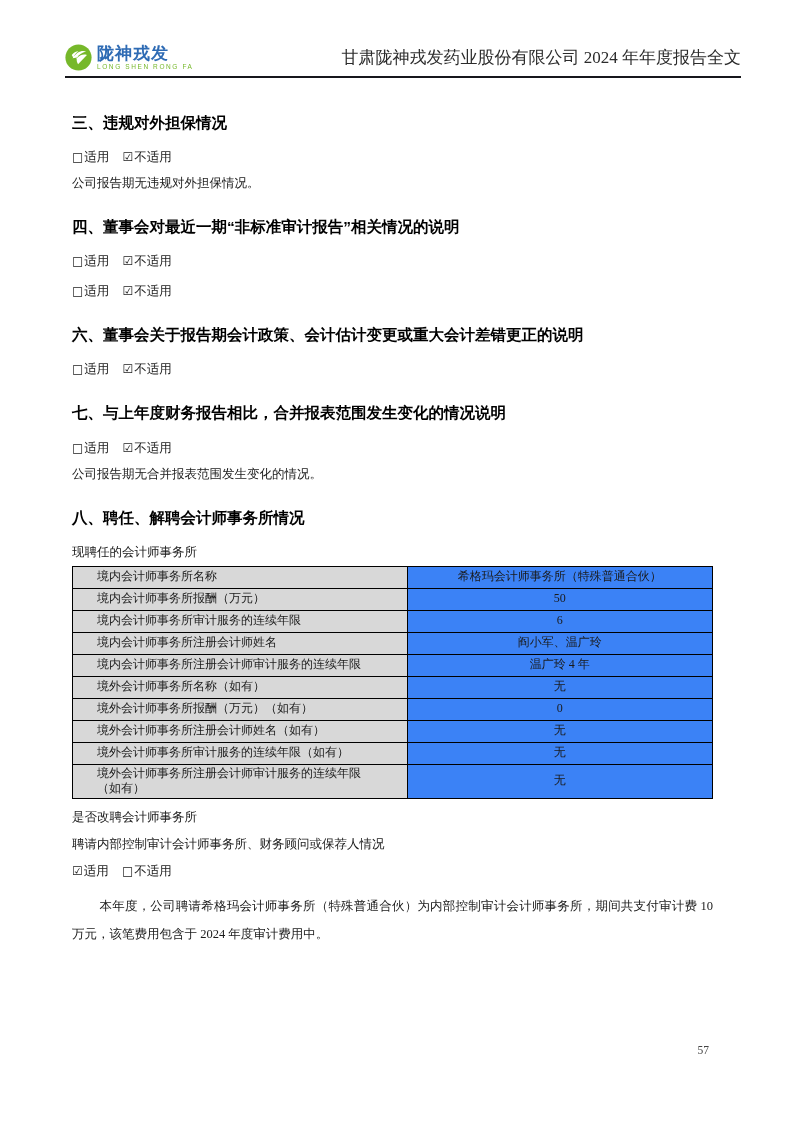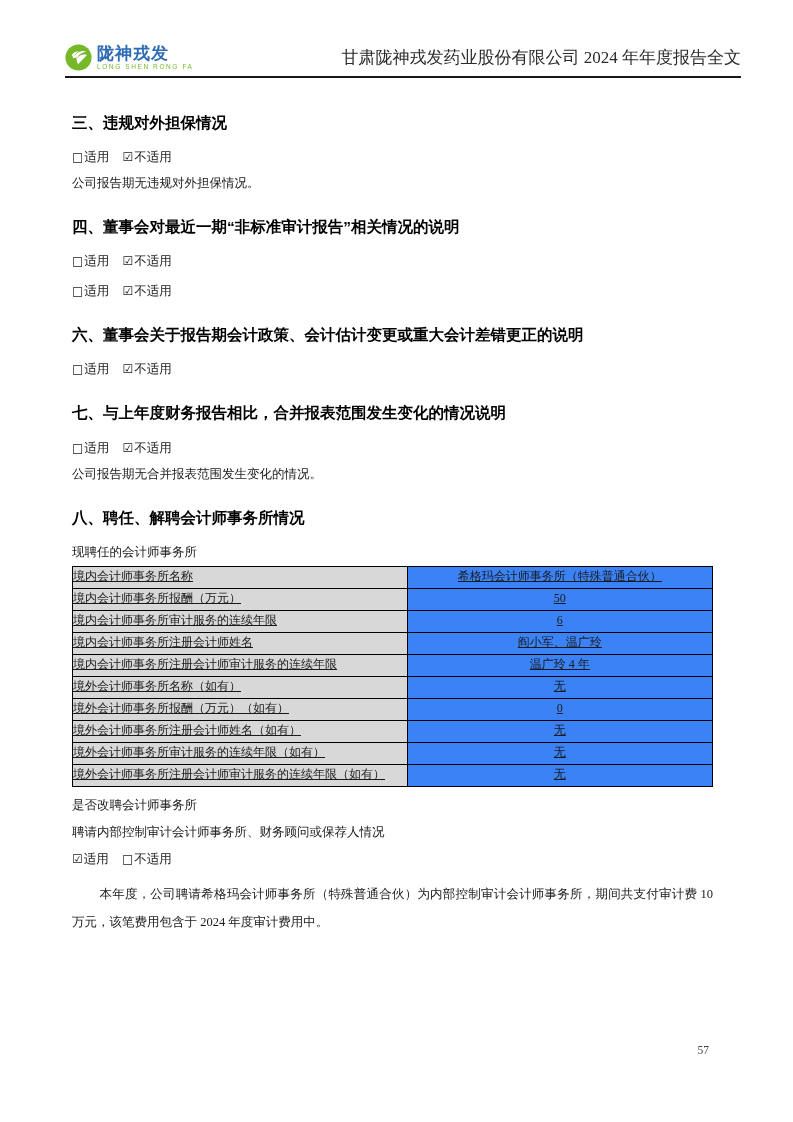--- a/index.html
+++ b/index.html
@@ -69,23 +69,22 @@
   .tbl-caption { font-size: 12.5px; margin-top: 13px; }
   table.acct {
     width: 100%;
     border-collapse: collapse;
     margin-top: 5px;
     font-size: 12px;
   }
   table.acct td {
     border: 1px solid #000000;
     height: 22px;
-    padding: 1px 0;
+    padding: 1px 24px;
     line-height: 1.3;
-    text-decoration: underline;
   }
   td.lbl { background: #d8d8d8; width: 52.3%; text-align: left; }
   td.val { background: #3b82f6; text-align: center; }
   .line { font-size: 12.5px; margin-top: 10px; }
   .para {
     font-size: 12.5px;
     margin-top: 12px;
     line-height: 2.25;
     text-indent: 2.2em;
     text-align: justify;

